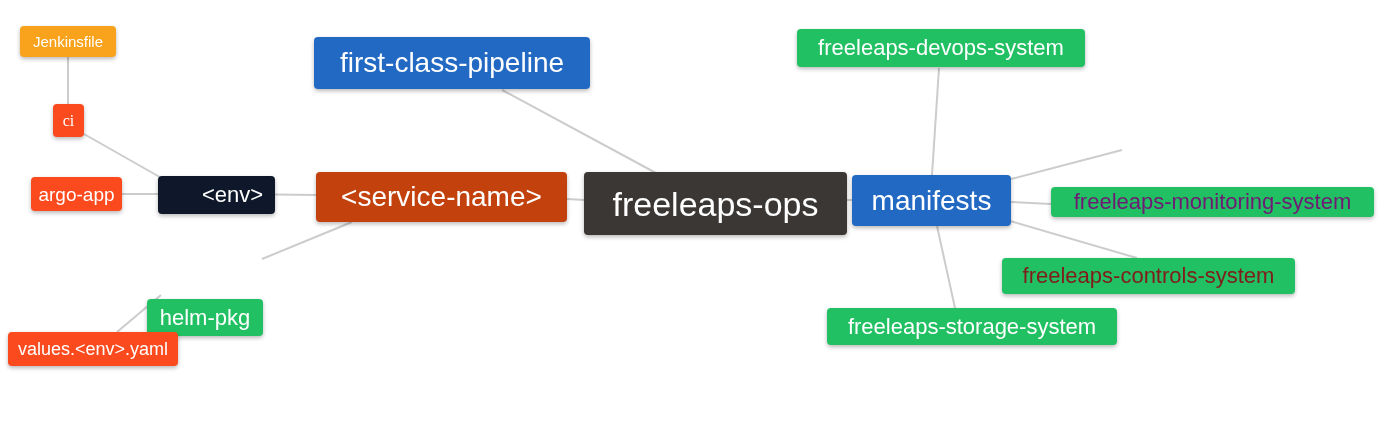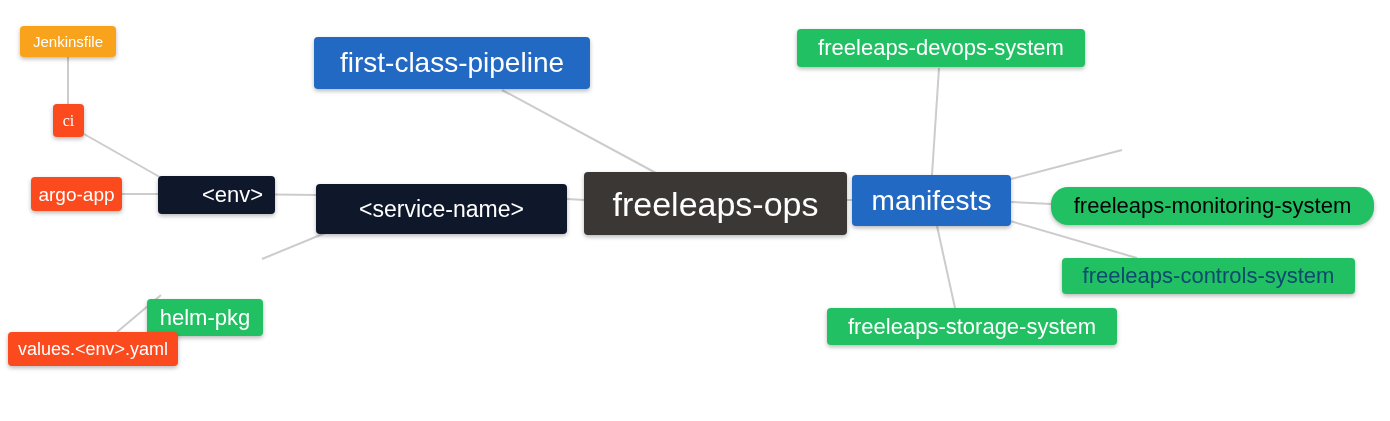--- a/index.html
+++ b/index.html
@@ -70,34 +70,34 @@
     </div>
     <div class="node" style="left: 147px; top: 258px; width: 116px; height: 37px; font-size: 22px; background: rgb(33, 192, 99); color: rgb(255, 255, 255); margin-top: 41px;">
       <span>helm-pkg</span>
     </div>
     <div class="node" style="left: 8px; top: 332px; width: 170px; height: 34px; font-size: 18px; background: rgb(251, 74, 30); color: rgb(255, 255, 255);">
       <span>values.&lt;env&gt;.yaml</span>
     </div>
     <div class="node" style="left: 314px; top: 37px; width: 276px; height: 52px; font-size: 28px; background: rgb(34, 105, 195); color: rgb(255, 255, 255);">
       <span>first-class-pipeline</span>
     </div>
-    <div class="node" style="left: 316px; top: 184px; width: 251px; height: 50px; font-size: 23px; background: #0f172a; color: rgb(255, 255, 255);">
+    <div class="node" style="left: 316px; top: 172px; width: 251px; height: 50px; font-size: 28px; background: #c2410c; color: rgb(255, 255, 255);">
       <span>&lt;service-name&gt;</span>
     </div>
     <div class="node" style="left: 584px; top: 172px; width: 263px; height: 63px; font-size: 34px; background: rgb(59, 55, 53); color: rgb(255, 255, 255); text-align: center;">
       <span>freeleaps-ops</span>
     </div>
     <div class="node" style="left: 852px; top: 175px; width: 159px; height: 51px; font-size: 28px; background: rgb(34, 105, 195); color: rgb(255, 255, 255);">
       <span>manifests</span>
     </div>
     <div class="node" style="left: 797px; top: 29px; width: 288px; height: 38px; font-size: 22px; background: rgb(33, 192, 99); color: rgb(255, 255, 255);">
       <span>freeleaps-devops-system</span>
     </div>
-    <div class="node" style="left: 1051px; top: 187px; width: 323px; height: 38px; font-size: 22px; background: rgb(33, 192, 99); color: #000000; border-radius: 17px;">
+    <div class="node" style="left: 1051px; top: 187px; width: 323px; height: 30px; font-size: 22px; background: rgb(33, 192, 99); color: #701a75;">
       <span>freeleaps-monitoring-system</span>
     </div>
-    <div class="node" style="left: 1062px; top: 258px; width: 293px; height: 36px; font-size: 22px; background: rgb(33, 192, 99); color: #0c4a6e;">
+    <div class="node" style="left: 1002px; top: 258px; width: 293px; height: 36px; font-size: 22px; background: rgb(33, 192, 99); color: #7f1d1d;">
       <span>freeleaps-controls-system</span>
     </div>
     <div class="node" style="left: 815px; top: 308px; width: 290px; height: 37px; font-size: 22px; background: rgb(33, 192, 99); color: rgb(255, 255, 255); margin-left: 12px;">
       <span>freeleaps-storage-system</span>
     </div>
   </div>
 
 </body></html>

